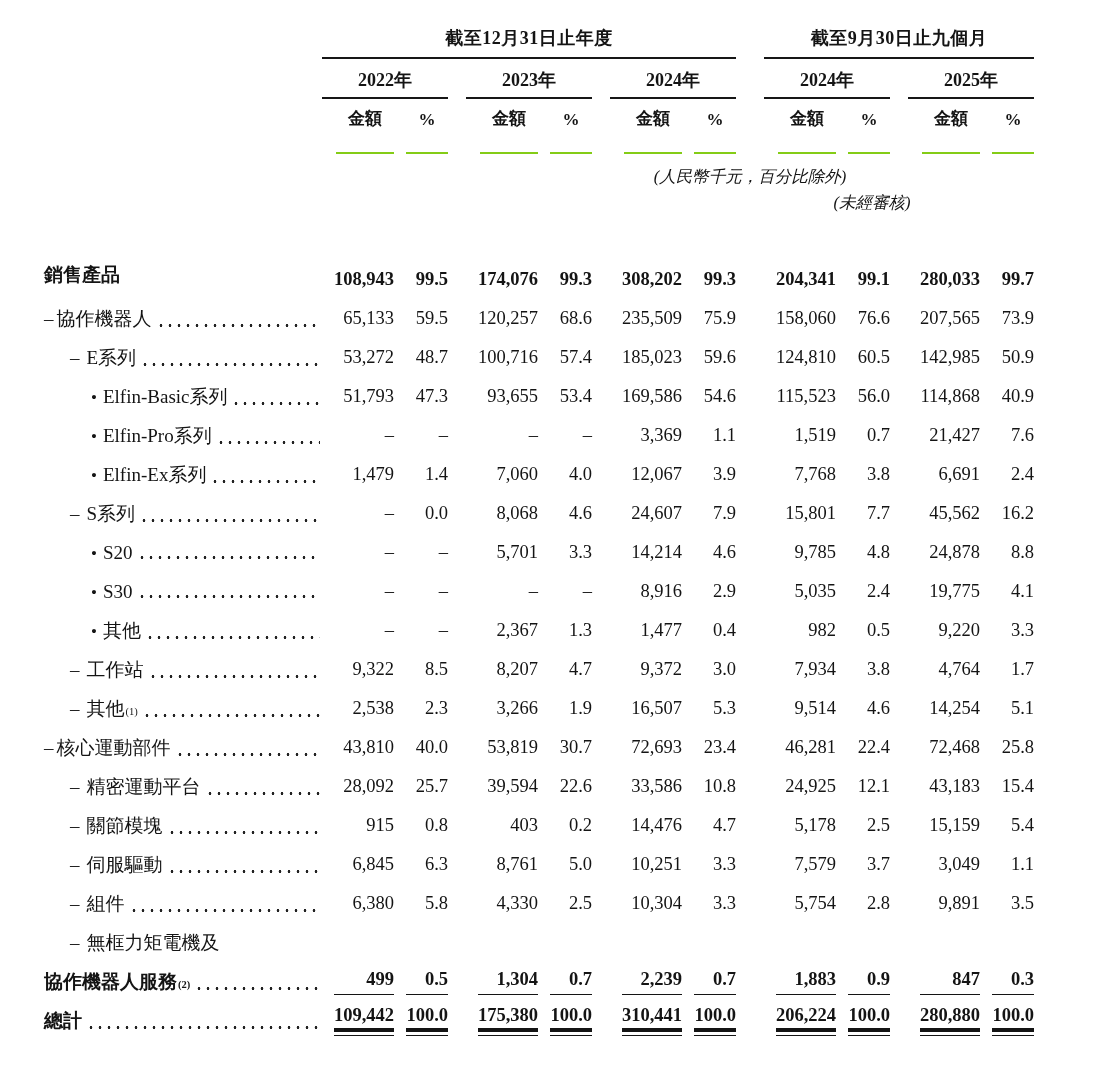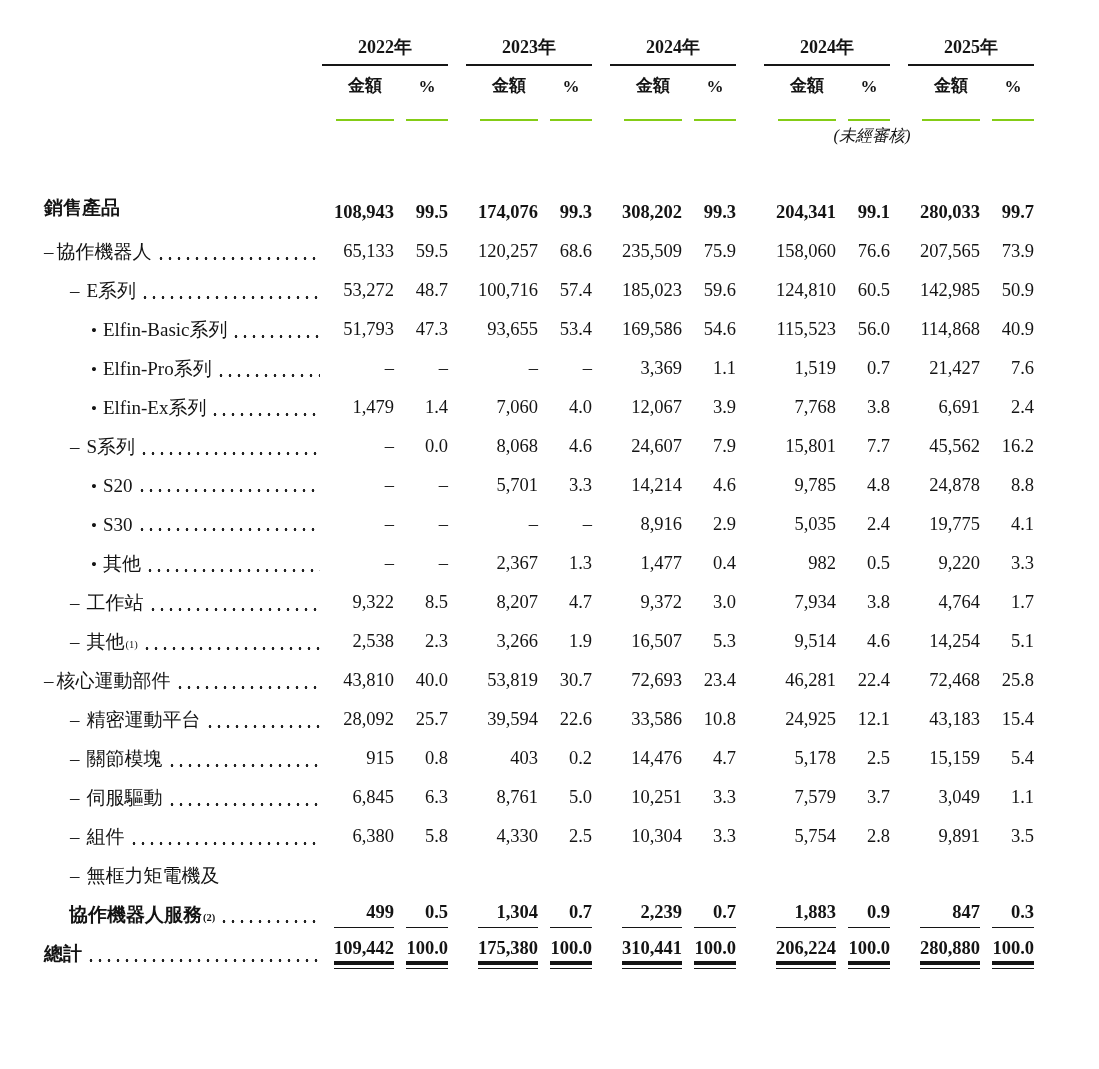--- a/index.html
+++ b/index.html
@@ -128,20 +128,26 @@
         <col class="c-spbig">
       <col class="c-amt">
         <col class="c-pct">
         <col class="c-sp">
       <col class="c-amt">
         <col class="c-pct">
     </colgroup>
     <thead>
       <tr>
         <td></td>
+        <th class="grp" colspan="8">截至12月31日止年度</th>
+        <td></td>
+        <th class="grp" colspan="5">截至9月30日止九個月</th>
+      </tr>
+      <tr>
+        <td></td>
         <th class="year" colspan="2">2022年</th>
         <td></td>
         <th class="year" colspan="2">2023年</th>
         <td></td>
         <th class="year" colspan="2">2024年</th>
         <td></td>
         <th class="year" colspan="2">2024年</th>
         <td></td>
         <th class="year" colspan="2">2025年</th>
       </tr>
@@ -156,20 +162,25 @@
         <th class="sub amt-h"><span class="hr">金額</span></th>
         <th class="sub pct-h"><span class="hr">%</span></th>
         <td></td>
         <th class="sub amt-h"><span class="hr">金額</span></th>
         <th class="sub pct-h"><span class="hr">%</span></th>
         <td></td>
         <th class="sub amt-h"><span class="hr">金額</span></th>
         <th class="sub pct-h"><span class="hr">%</span></th>
       </tr>
       <tr>
+        <td colspan="7"></td>
+        <td class="note note1" colspan="5">(人民幣千元，百分比除外)</td>
+        <td colspan="3"></td>
+      </tr>
+      <tr>
         <td colspan="10"></td>
         <td class="note note2" colspan="4">(未經審核)</td>
         <td></td>
       </tr>
       <tr class="head-gap">
           <td colspan="15"></td>
         </tr>
     </thead>
     <tbody>
         <tr>
@@ -580,21 +591,21 @@
           <td class="num pct"></td>
           <td class="sp"></td>
           <td class="num amt"></td>
           <td class="num pct"></td>
           <td class="sp"></td>
           <td class="num amt"></td>
           <td class="num pct"></td>
         </tr>
         <tr>
           <td class="lblcell b">
-            <div class="lbl" style="padding-left: 0px; margin-left: 25px;">
+            <div class="lbl" style="padding-left: 0px;">
               <span class="txt">協作機器人服務</span>
               <sup class="fn">(2)</sup>
               <span class="leaders"></span>
             </div>
           </td>
           <td class="num amt b"><span class="u-single">499</span></td>
           <td class="num pct b"><span class="u-single">0.5</span></td>
           <td class="sp"></td>
           <td class="num amt b"><span class="u-single">1,304</span></td>
           <td class="num pct b"><span class="u-single">0.7</span></td>

